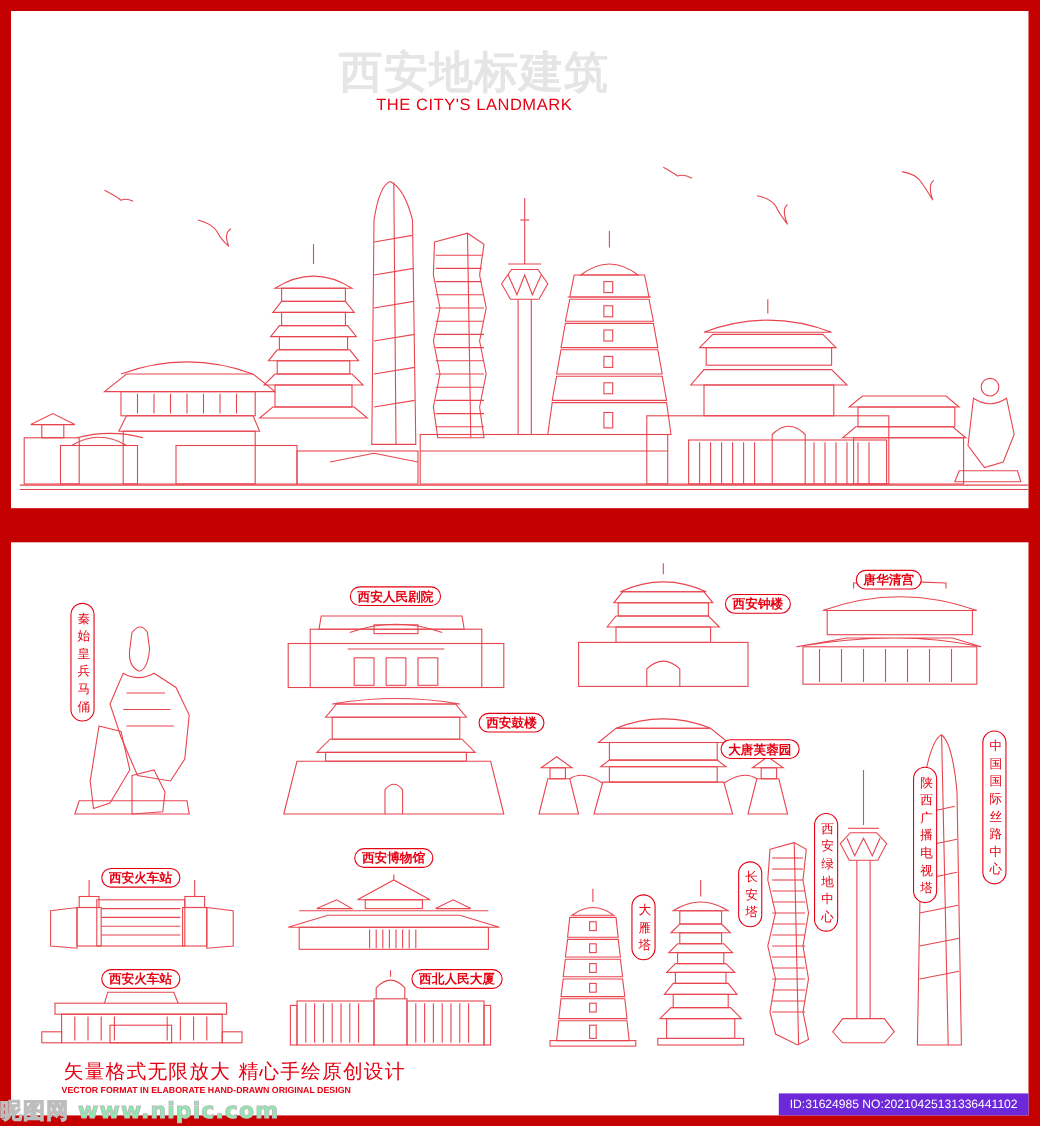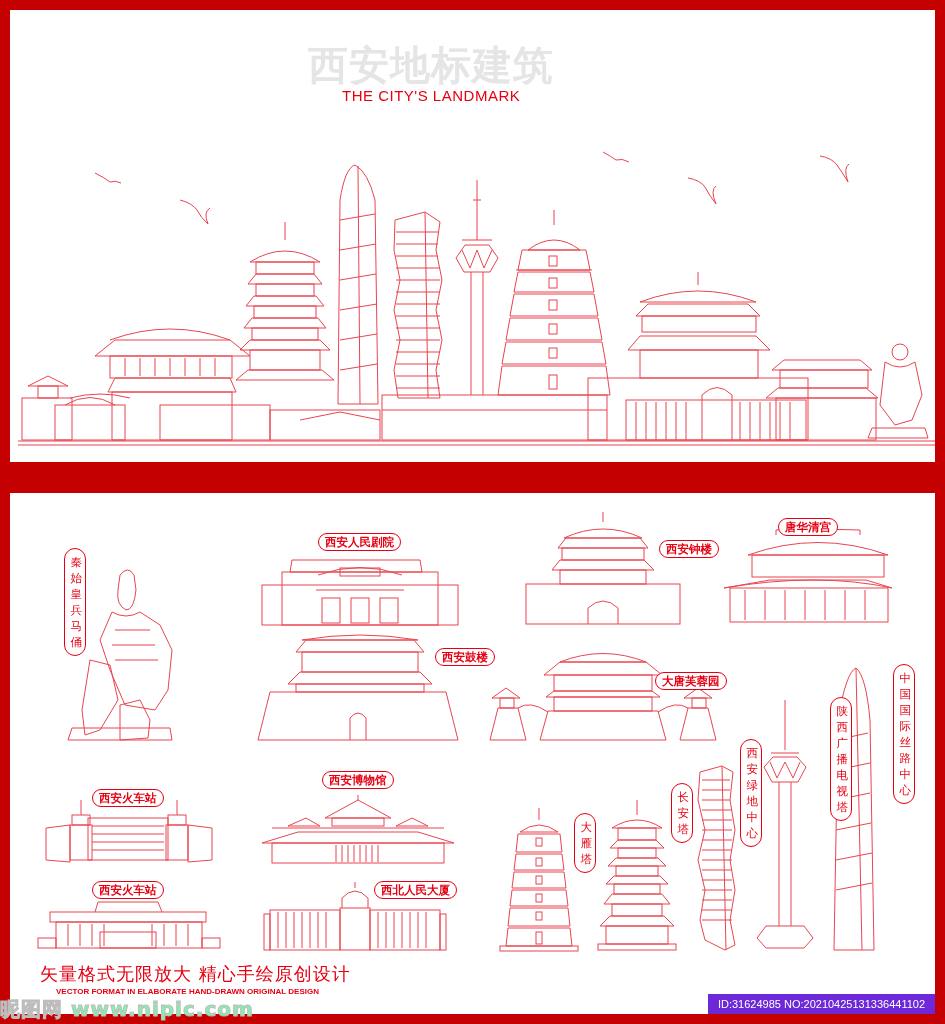--- a/index.html
+++ b/index.html
@@ -6,21 +6,21 @@
   body{width:945px;height:1024px;background:#c40000;position:relative;overflow:hidden;font-family:"DejaVu Sans",sans-serif;}
   .panel{position:absolute;background:#fff;}
   #top-panel{left:10px;top:10px;width:925px;height:452px;}
   #bottom-panel{left:10px;top:493px;width:925px;height:521px;}
   .title-cn{position:absolute;left:308px;top:38px;font-size:40px;font-weight:bold;color:#e5e5e5;letter-spacing:1px;}
   .title-en{position:absolute;left:342px;top:87px;font-size:15px;color:#e60012;font-family:"Liberation Sans",sans-serif;letter-spacing:0.5px;}
   svg{position:absolute;}
   .ln{fill:none;stroke:#e8454f;stroke-width:1;}
   .tag{position:absolute;border:1.4px solid #e60012;border-radius:12px;color:#e60012;font-weight:bold;font-size:11.5px;background:#fff;padding:1px 6px;white-space:nowrap;line-height:14px;}
   .vtag{position:absolute;border:1.4px solid #e60012;border-radius:11px;color:#e60012;font-weight:normal;font-size:11.5px;background:#ffffff;width:14px;padding:5px 3px;line-height:16px;text-align:right;word-break:break-all;}
-  .slogan{position:absolute;left:40px;top:962px;font-size:18px;color:#e60012;letter-spacing:1px;}
+  .slogan{position:absolute;left:58px;top:962px;font-size:18px;color:#e60012;letter-spacing:1px;}
   .slogan-en{position:absolute;left:56px;top:987px;font-size:8px;color:#e60012;font-weight:bold;font-family:"Liberation Sans",sans-serif;}
   .wm{position:absolute;left:0;top:996px;font-size:20px;color:#86efac;font-weight:bold;letter-spacing:1px;-webkit-text-stroke:1px #bdbdbd;}
   .idbar{position:absolute;left:708px;top:994px;width:227px;height:20px;background:#6d28d9;color:#fff;font-size:11px;line-height:20px;text-align:center;font-family:"Liberation Sans",sans-serif;}
 </style>
 </head>
 <body>
 
 <div class="panel" id="top-panel"></div>
 <div class="panel" id="bottom-panel"></div>
 

